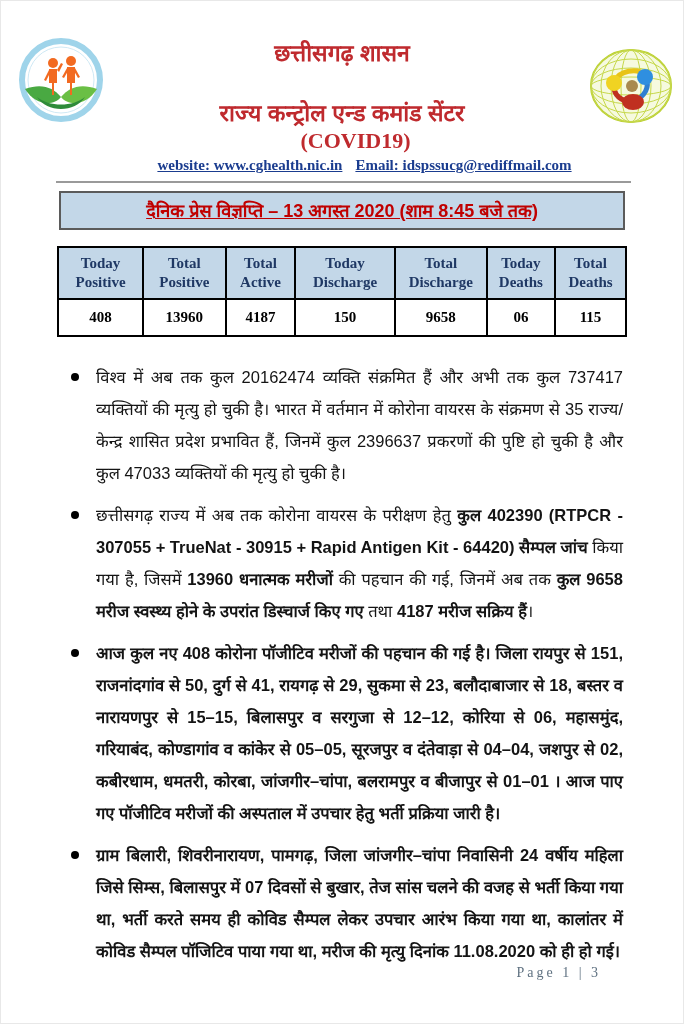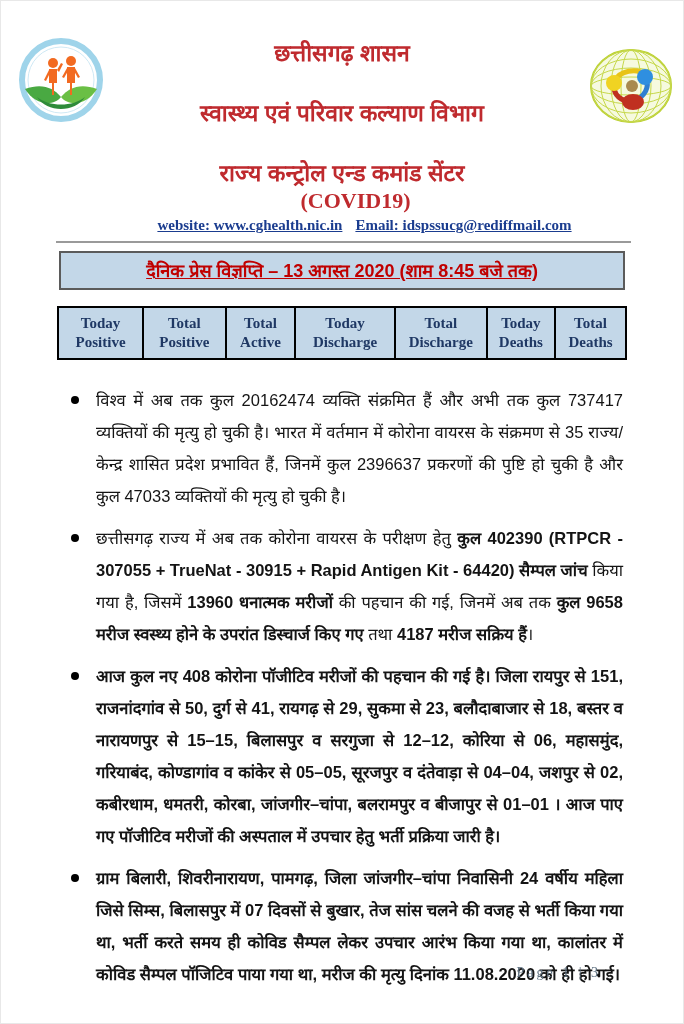--- a/index.html
+++ b/index.html
@@ -83,21 +83,20 @@
         <path d="M34,33 l-5,10 l2,1 l4,-8 Z" fill="#f26a21"></path>
         <path d="M42,33 l4,-7 l2,1 l-4,8 Z" fill="#f26a21"></path>
         <circle cx="56" cy="24" r="5" fill="#f26a21"></circle>
         <path d="M52,30 h8 v16 h-3 v12 h-2 v-12 h-3 Z" fill="#f26a21"></path>
         <path d="M52,31 l-5,9 l2,1 l4,-7 Z" fill="#f26a21"></path>
         <path d="M60,31 l5,9 l-2,1 l-4,-7 Z" fill="#f26a21"></path>
       </svg>
     </span>
 
     <div class="gov-line">छत्तीसगढ़ शासन</div>
-    <div class="gov-line">स्वास्थ्य एवं परिवार कल्याण विभाग</div>
     <div class="gov-line">राज्य कन्ट्रोल एन्ड कमांड सेंटर</div>
     <div class="covid-line">(COVID19)</div>
 
     <span class="logo logo-right">
       <svg viewBox="0 0 92 92" width="92" height="92">
         <ellipse cx="46" cy="45" rx="40" ry="36" fill="#f6fadf" stroke="#b9cf2c" stroke-width="2"></ellipse>
         <ellipse cx="46" cy="45" rx="40" ry="36" fill="none" stroke="#c6d84a" stroke-width="1"></ellipse>
         <ellipse cx="46" cy="45" rx="30" ry="36" fill="none" stroke="#c6d84a" stroke-width="1"></ellipse>
         <ellipse cx="46" cy="45" rx="20" ry="36" fill="none" stroke="#c6d84a" stroke-width="1"></ellipse>
         <ellipse cx="46" cy="45" rx="10" ry="36" fill="none" stroke="#c6d84a" stroke-width="1"></ellipse>
@@ -138,20 +137,29 @@
     <tbody>
         <tr>
       <th>Today Positive</th>
       <th>Total Positive</th>
       <th>Total Active</th>
       <th>Today Discharge</th>
       <th>Total Discharge</th>
       <th>Today Deaths</th>
       <th>Total Deaths</th>
     </tr>
+    <tr>
+      <td>408</td>
+      <td>13960</td>
+      <td>4187</td>
+      <td>150</td>
+      <td>9658</td>
+      <td>06</td>
+      <td>115</td>
+    </tr>
   </tbody>
     </table>
 
   <ul class="points">
       <li><span class="dot"></span><span>विश्व में अब तक कुल 20162474 व्यक्ति संक्रमित हैं और अभी तक कुल 737417 व्यक्तियों की मृत्यु हो चुकी है। भारत में वर्तमान में कोरोना वायरस के संक्रमण से 35 राज्य/केन्द्र शासित प्रदेश प्रभावित हैं, जिनमें कुल 2396637 प्रकरणों की पुष्टि हो चुकी है और कुल 47033 व्यक्तियों की मृत्यु हो चुकी है।</span></li>
       <li><span class="dot"></span><span>छत्तीसगढ़ राज्य में अब तक कोरोना वायरस के परीक्षण हेतु </span><span class="seg-b">कुल 402390 (RTPCR - 307055 + TrueNat - 30915 + Rapid Antigen Kit - 64420) सैम्पल जांच </span><span>किया गया है, जिसमें </span><span class="seg-b">13960 धनात्मक मरीजों </span><span>की पहचान की गई, जिनमें अब तक </span><span class="seg-b">कुल 9658 मरीज स्वस्थ्य होने के उपरांत डिस्चार्ज किए गए </span><span>तथा </span><span class="seg-b">4187 मरीज सक्रिय हैं</span><span>।</span></li>
       <li><span class="dot"></span><span class="seg-b">आज कुल नए 408 कोरोना पॉजीटिव मरीजों की पहचान की गई है। जिला रायपुर से 151, राजनांदगांव से 50, दुर्ग से 41, रायगढ़ से 29, सुकमा से 23, बलौदाबाजार से 18, बस्तर व नारायणपुर से 15–15, बिलासपुर व सरगुजा से 12–12, कोरिया से 06, महासमुंद, गरियाबंद, कोण्डागांव व कांकेर से 05–05, सूरजपुर व दंतेवाड़ा से 04–04, जशपुर से 02, कबीरधाम, धमतरी, कोरबा, जांजगीर–चांपा, बलरामपुर व बीजापुर से 01–01 । आज पाए गए पॉजीटिव मरीजों की अस्पताल में उपचार हेतु भर्ती प्रक्रिया जारी है।</span></li>
       <li><span class="dot"></span><span class="seg-b">ग्राम बिलारी, शिवरीनारायण, पामगढ़, जिला जांजगीर–चांपा निवासिनी 24 वर्षीय महिला जिसे सिम्स, बिलासपुर में 07 दिवसों से बुखार, तेज सांस चलने की वजह से भर्ती किया गया था, भर्ती करते समय ही कोविड सैम्पल लेकर उपचार आरंभ किया गया था, कालांतर में कोविड सैम्पल पॉजिटिव पाया गया था, मरीज की मृत्यु दिनांक 11.08.2020 को ही हो गई।</span></li>
     </ul>
 

